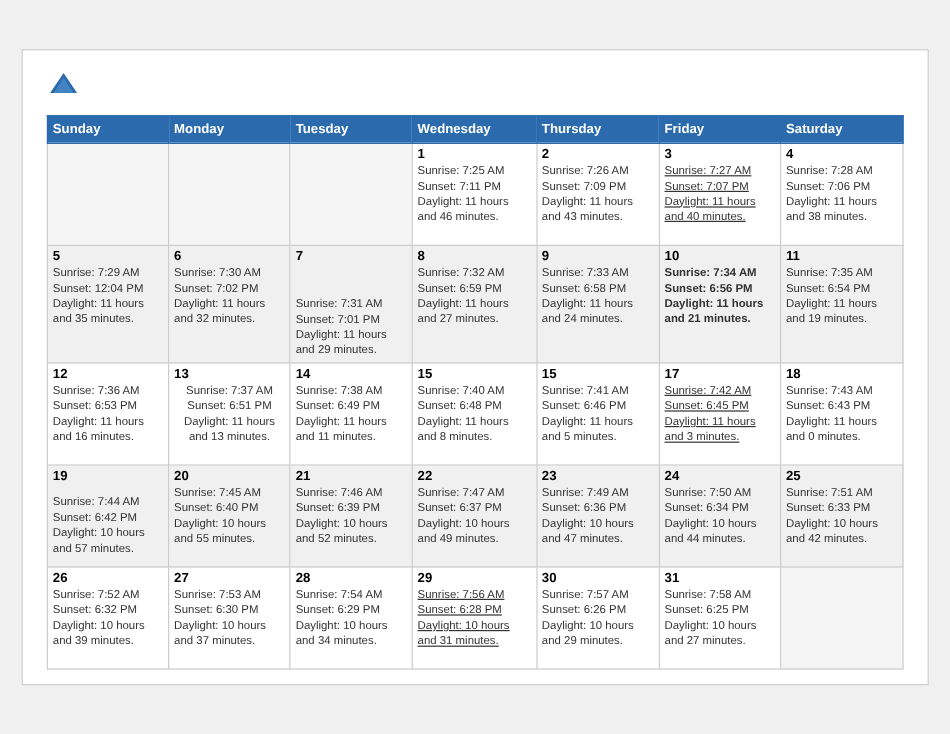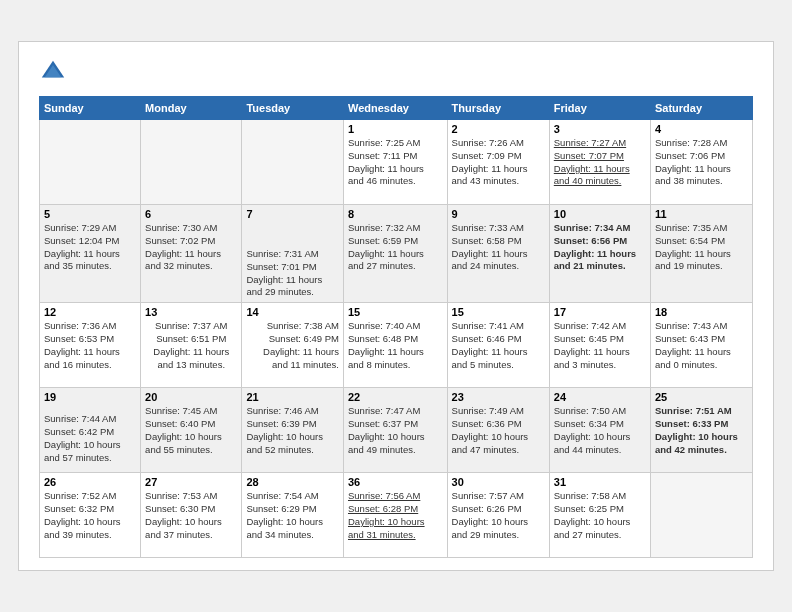--- a/index.html
+++ b/index.html
@@ -229,42 +229,42 @@
           </td>
           <td>
             <span class="day-number">13</span>
             <div class="day-info" style="white-space: pre-line; text-align: center;">Sunrise: 7:37 AM
 Sunset: 6:51 PM
 Daylight: 11 hours
 and 13 minutes.</div>
           </td>
           <td>
             <span class="day-number">14</span>
-            <div class="day-info" style="white-space: pre-line; text-align: right;">Sunrise: 7:38 AM
+            <div class="day-info" style="white-space: pre-line;">Sunrise: 7:38 AM
 Sunset: 6:49 PM
 Daylight: 11 hours
 and 11 minutes.</div>
           </td>
           <td>
             <span class="day-number">15</span>
             <div class="day-info" style="white-space: pre-line;">Sunrise: 7:40 AM
 Sunset: 6:48 PM
 Daylight: 11 hours
 and 8 minutes.</div>
           </td>
           <td>
             <span class="day-number">15</span>
             <div class="day-info" style="white-space: pre-line;">Sunrise: 7:41 AM
 Sunset: 6:46 PM
 Daylight: 11 hours
 and 5 minutes.</div>
           </td>
           <td>
             <span class="day-number">17</span>
-            <div class="day-info" style="white-space: pre-line;">Sunrise: 7:42 AM
+            <div class="day-info" style="white-space: pre-line; text-decoration: underline;">Sunrise: 7:42 AM
 Sunset: 6:45 PM
 Daylight: 11 hours
 and 3 minutes.</div>
           </td>
           <td>
             <span class="day-number">18</span>
             <div class="day-info" style="white-space: pre-line;">Sunrise: 7:43 AM
 Sunset: 6:43 PM
 Daylight: 11 hours
 and 0 minutes.</div>
@@ -308,21 +308,21 @@
           </td>
           <td>
             <span class="day-number">24</span>
             <div class="day-info" style="white-space: pre-line;">Sunrise: 7:50 AM
 Sunset: 6:34 PM
 Daylight: 10 hours
 and 44 minutes.</div>
           </td>
           <td>
             <span class="day-number">25</span>
-            <div class="day-info" style="white-space: pre-line; font-weight: bold;">Sunrise: 7:51 AM
+            <div class="day-info" style="white-space: pre-line;">Sunrise: 7:51 AM
 Sunset: 6:33 PM
 Daylight: 10 hours
 and 42 minutes.</div>
           </td>
         </tr>
         <tr>
           <td>
             <span class="day-number">26</span>
             <div class="day-info" style="white-space: pre-line;">Sunrise: 7:52 AM
 Sunset: 6:32 PM
@@ -337,21 +337,21 @@
 and 37 minutes.</div>
           </td>
           <td>
             <span class="day-number">28</span>
             <div class="day-info" style="white-space: pre-line;">Sunrise: 7:54 AM
 Sunset: 6:29 PM
 Daylight: 10 hours
 and 34 minutes.</div>
           </td>
           <td>
-            <span class="day-number">36</span>
+            <span class="day-number">29</span>
             <div class="day-info" style="white-space: pre-line; text-decoration: underline;">Sunrise: 7:56 AM
 Sunset: 6:28 PM
 Daylight: 10 hours
 and 31 minutes.</div>
           </td>
           <td>
             <span class="day-number">30</span>
             <div class="day-info" style="white-space: pre-line;">Sunrise: 7:57 AM
 Sunset: 6:26 PM
 Daylight: 10 hours

